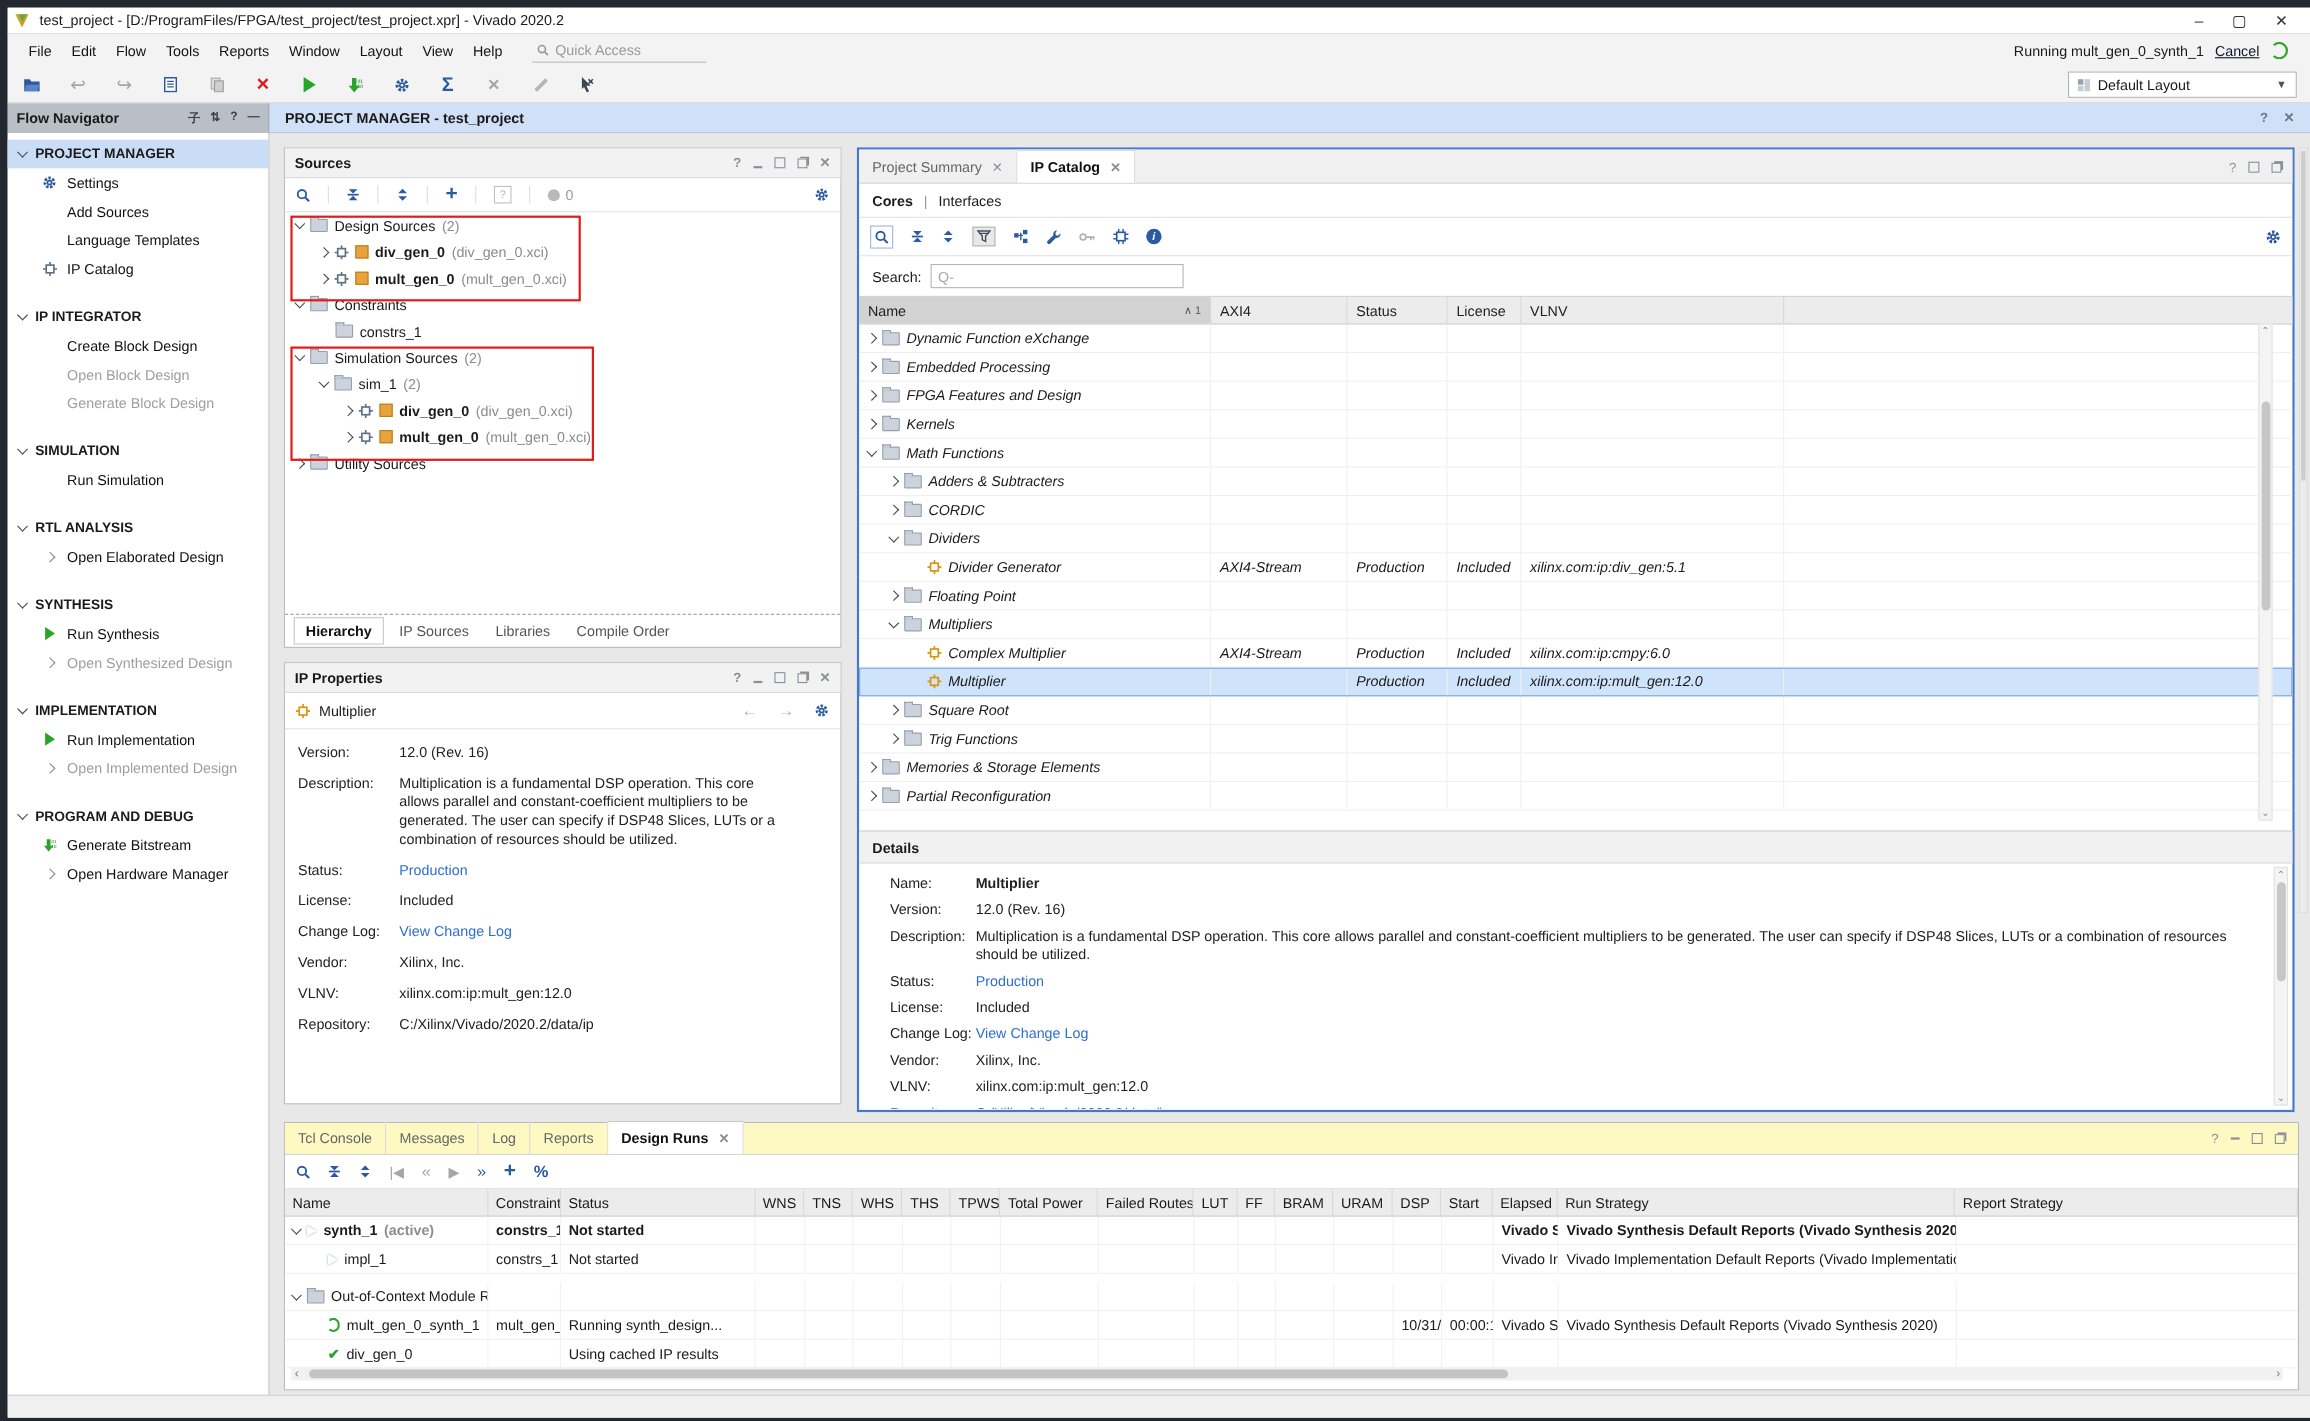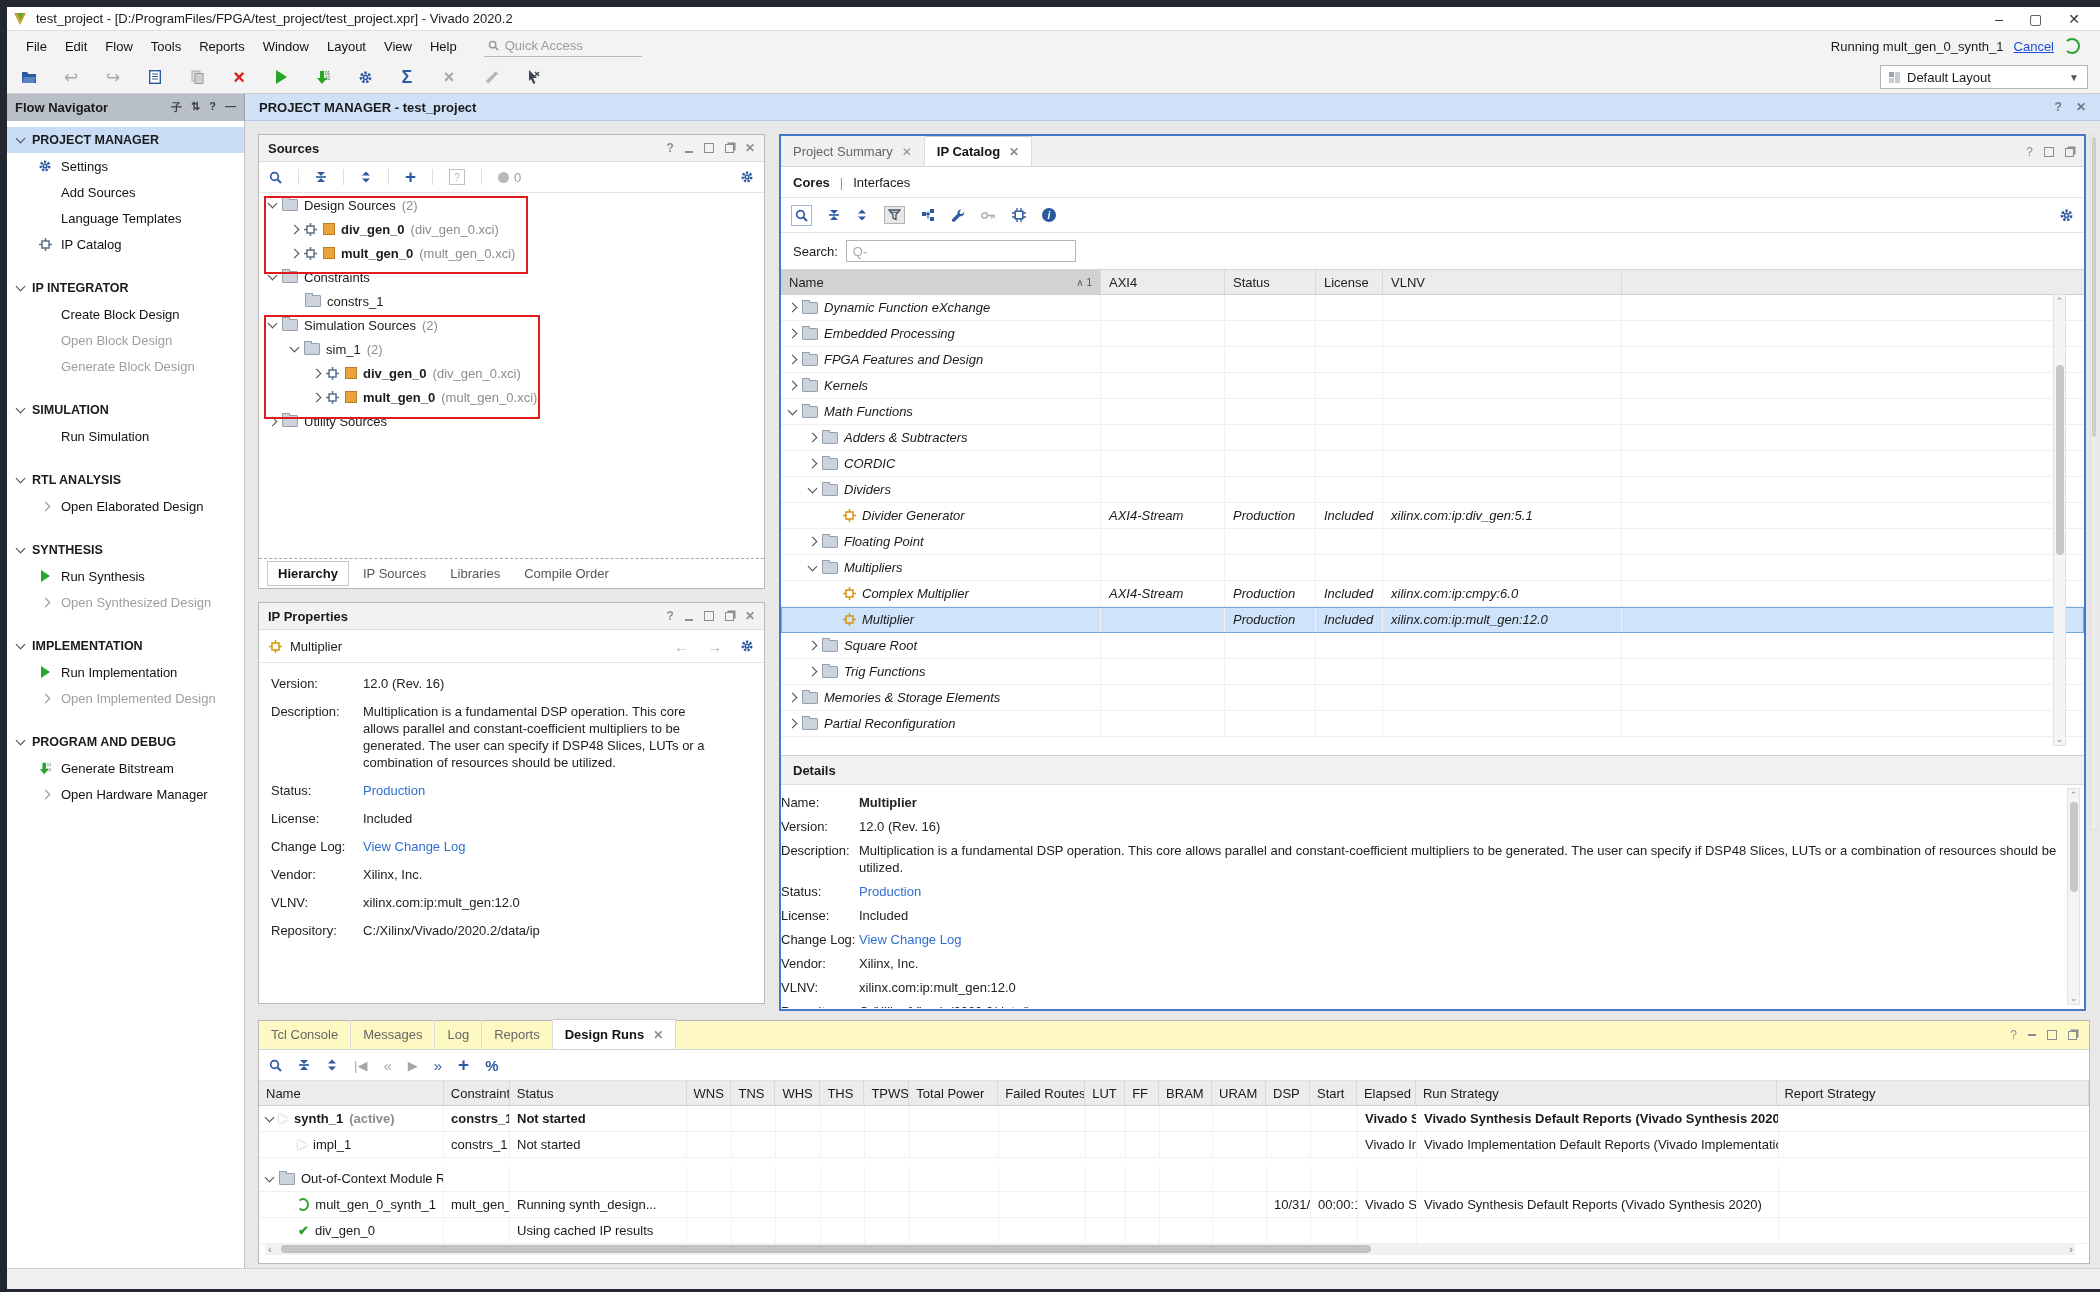--- a/index.html
+++ b/index.html
@@ -15,21 +15,21 @@
             display:flex;align-items:center;padding:0 6px;box-sizing:border-box;}
   #titlebar .win-ctl{margin-left:auto;display:flex;gap:26px;color:#333;font-size:14px;padding-right:14px;}
   .win-ctl span{cursor:default;}
   
   #menubar{left:7px;top:31px;width:2093px;height:30px;background:#f3f3f3;display:flex;align-items:center;
            padding:0 10px;box-sizing:border-box;}
   .menu-item{padding:4px 9px;color:#111;}
   #quick-access{margin-left:18px;display:flex;align-items:center;gap:6px;color:#9a9a9a;
                 border-bottom:1px solid #b9b9b9;width:150px;height:20px;padding:0 4px;}
   #menu-right{margin-left:auto;display:flex;align-items:flex-end;gap:10px;padding-right:10px;}
-  u.link{color:#1d4ed8;}
+  u.link{color:#0f172a;}
   .spinner{width:12px;height:12px;border:2.4px solid #2fa32f;border-left-color:transparent;border-radius:50%;display:inline-block;}
   
   #toolbar{left:7px;top:61px;width:2093px;height:33px;background:#f3f3f3;border-bottom:1px solid #cfcfcf;
            display:flex;align-items:center;padding:0 12px;box-sizing:border-box;gap:22px;}
   .tbi{display:inline-flex;align-items:center;justify-content:center;width:20px;height:20px;font-size:16px;}
   .blue{color:#2c5aa0;} .gray{color:#a6a6a6;} .red{color:#dd1b1b;} .dark{color:#3b4652;}
   .tri-right{width:0;height:0;border-left:11px solid #27a527;border-top:7px solid transparent;border-bottom:7px solid transparent;}
   #layout-select{margin-left:auto;border:1px solid #b5b5b5;background:#fff;height:22px;display:flex;align-items:center;
                  gap:7px;padding:0 8px;min-width:190px;}
   #layout-select .grid-ic{width:11px;height:11px;background:
@@ -110,21 +110,21 @@
   .catrows{position:relative;font-style:italic;}
   .crow{display:flex;height:25px;border-bottom:1px solid #efefef;align-items:center;}
   .crow .cell{height:100%;display:flex;align-items:center;padding:0 8px;box-sizing:border-box;border-right:1px solid #f1f1f1;overflow:hidden;white-space:nowrap;}
   .crow.selected{background:#cfe3fa;outline:1.5px solid #76a7dc;outline-offset:-1.5px;}
   .vscroll{position:absolute;width:13px;background:#f4f4f4;border:1px solid #e2e2e2;box-sizing:border-box;}
   .vthumb{position:absolute;left:1.5px;width:8px;background:#c7c7c7;border-radius:4px;}
   .varrow{position:absolute;left:0;width:100%;text-align:center;color:#8b8b8b;font-size:9px;}
   
   #details-head{height:28px;background:#f1f1f1;border-top:1px solid #cfcfcf;border-bottom:1px solid #dcdcdc;
                 display:flex;align-items:center;padding:0 12px;font-weight:bold;}
-  #details-body{position:relative;height:224px;overflow:hidden;padding:10px 0;box-sizing:border-box;}
+  #details-body{position:relative;height:224px;overflow:hidden;padding:10px 28px;box-sizing:border-box;}
   #details-body .field{margin-bottom:7px;}
   #details-body .flabel{width:78px;}
   
   #bottom{left:258px;top:1020px;width:1832px;height:244px;}
   #bottom-tabs{height:28px;background:#fef9c3;border-bottom:1px solid #d5d5d5;display:flex;align-items:flex-end;}
   #bottom-tabs .pctl{padding-right:12px;margin-bottom:7px;}
   .runrow{display:flex;height:25px;align-items:center;border-bottom:1px solid #f0f0f0;}
   .runrow .cell{height:100%;display:flex;align-items:center;padding:0 7px;box-sizing:border-box;border-right:1px solid #f2f2f2;overflow:hidden;white-space:nowrap;}
   .runrow.boldrow .cell{font-weight:bold;}
   .run-header{height:24px;background:#ececec;border-bottom:1px solid #cfcfcf;display:flex;}

